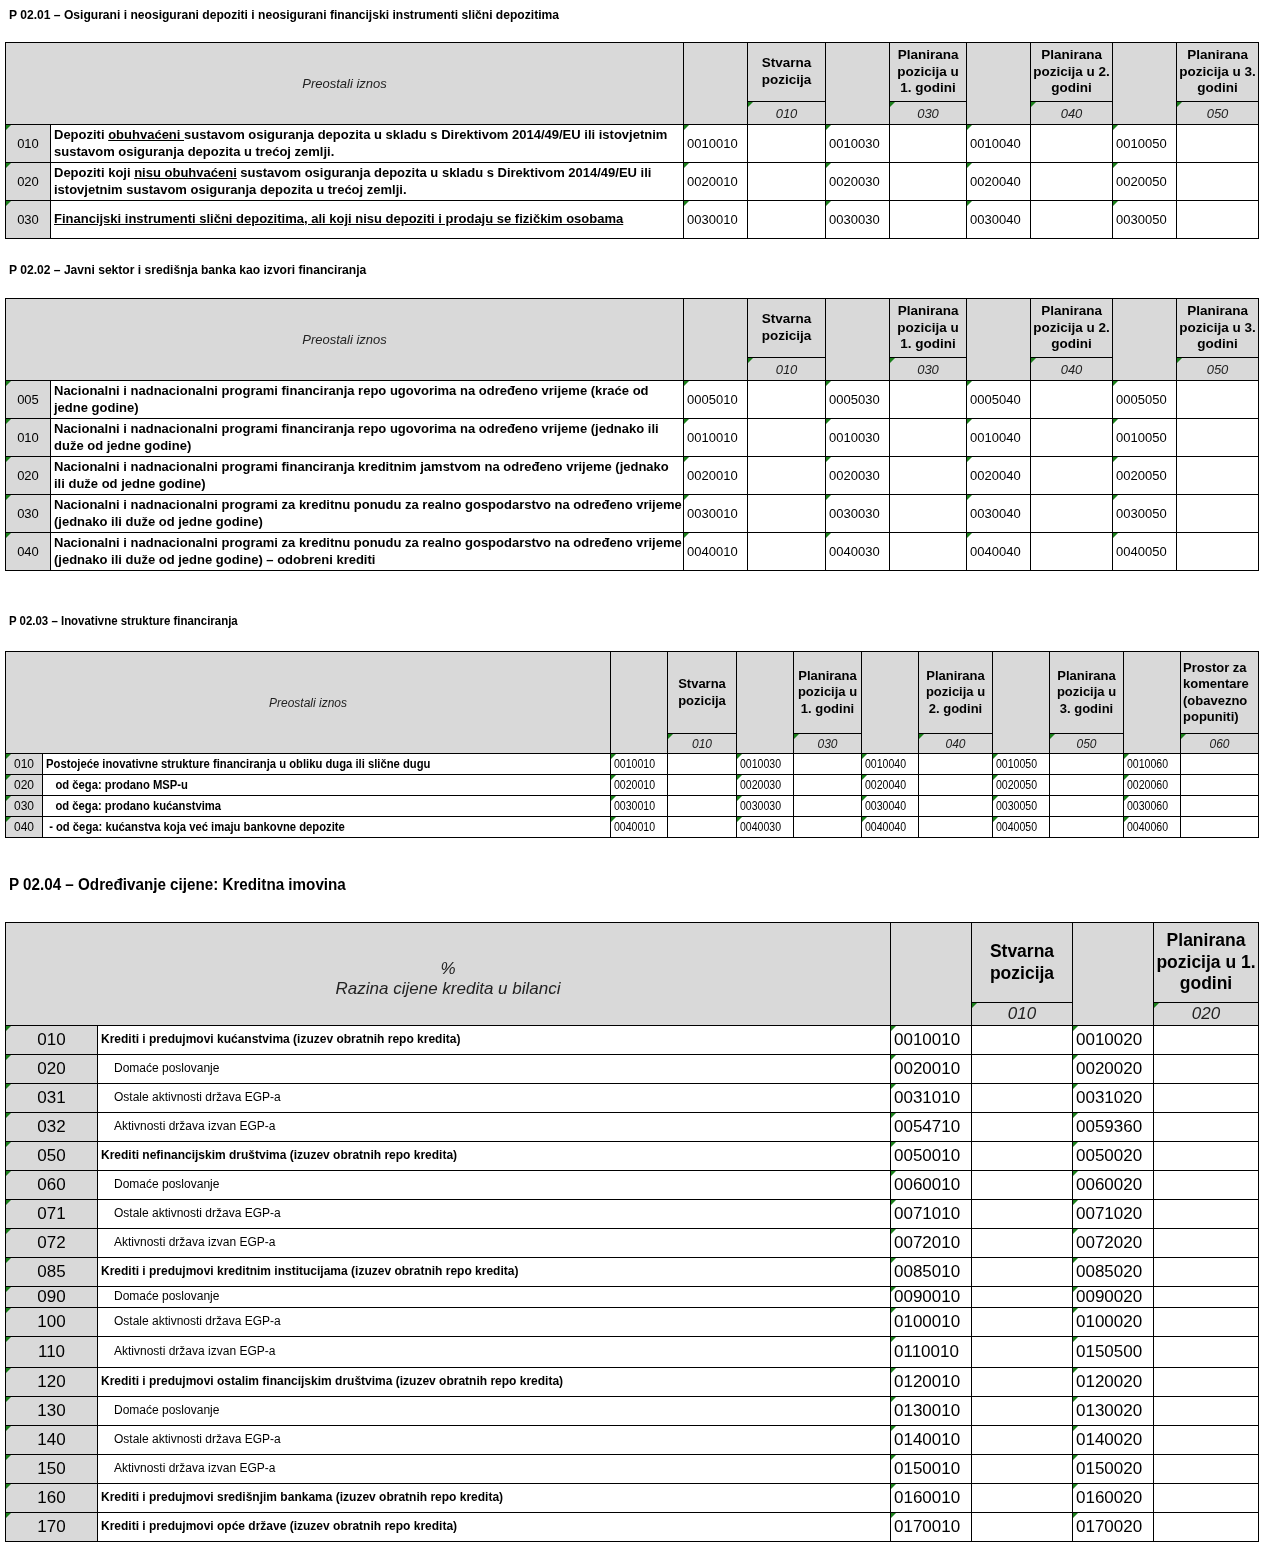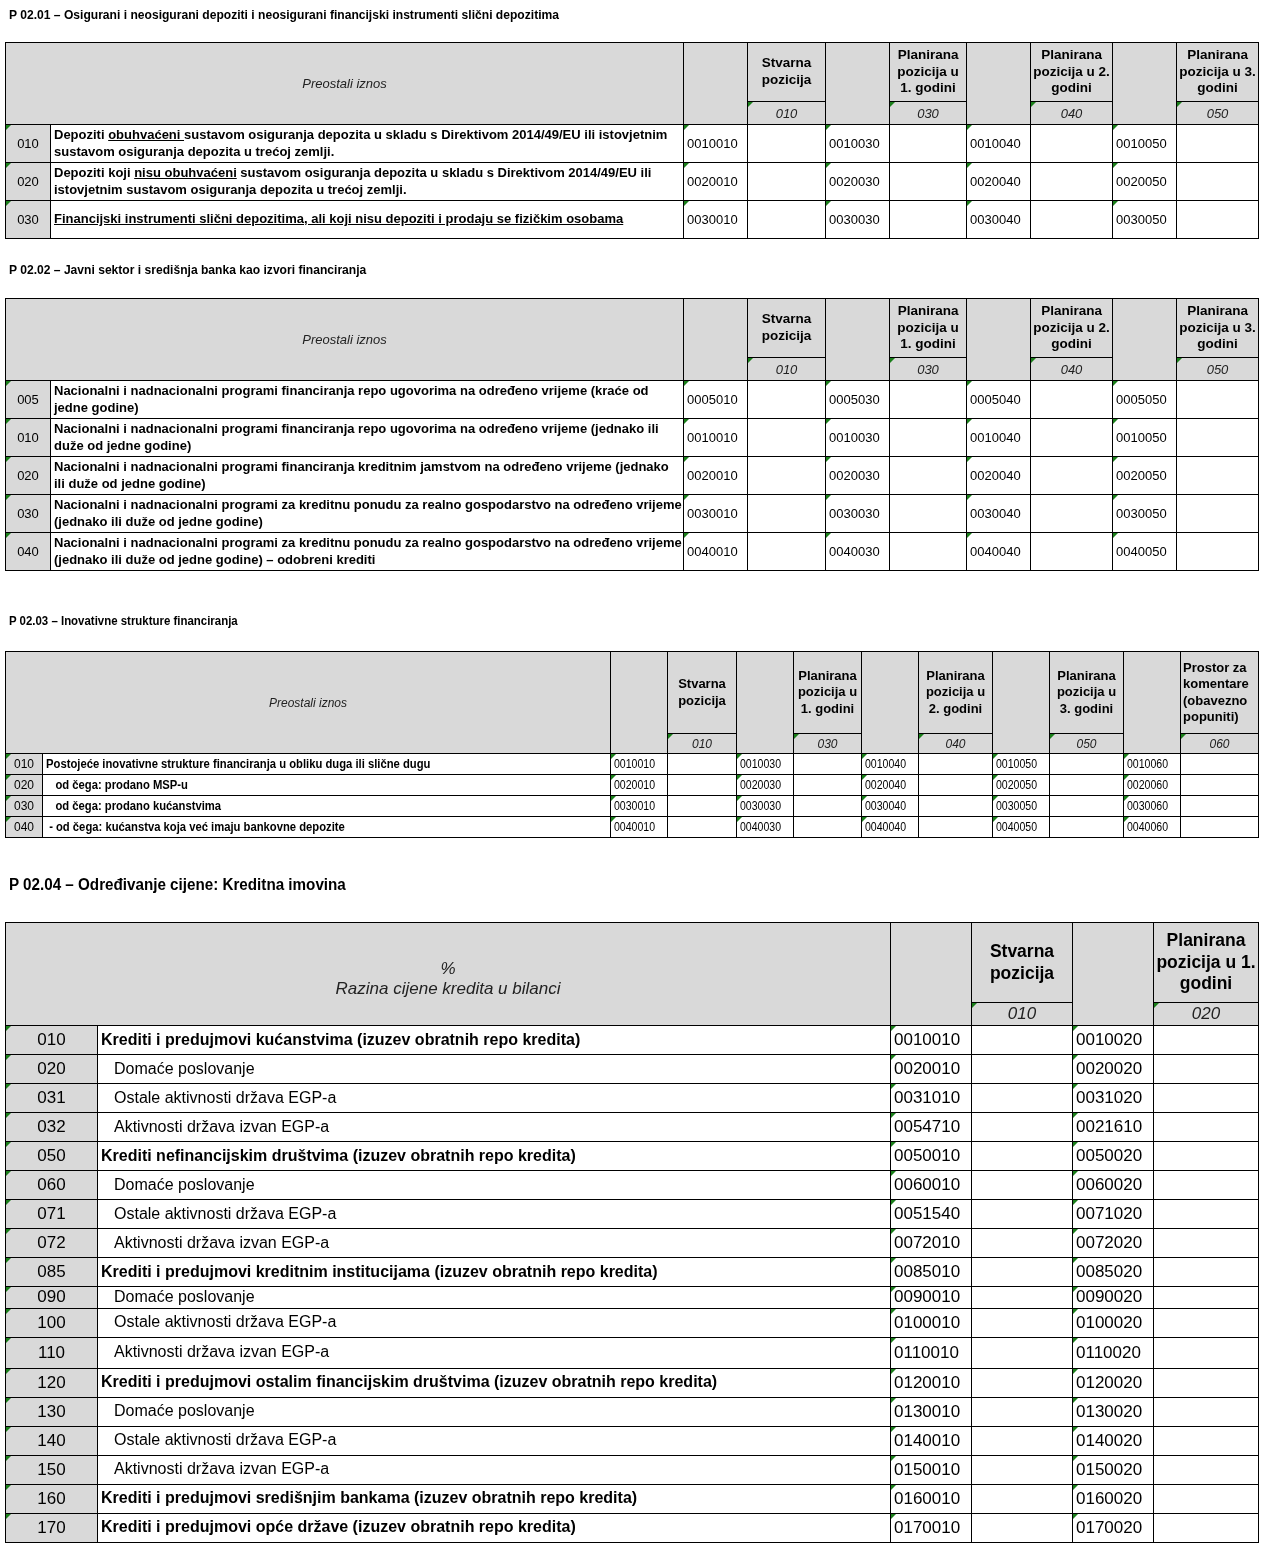--- a/index.html
+++ b/index.html
@@ -40,21 +40,21 @@
   #tbl3 .label span.in { display:inline-block; transform:scaleX(0.9); transform-origin:left; }
   #tbl3 .cellid { font-size:12px; }
   #tbl3 .cellid span.in { display:inline-block; transform:scaleX(0.88); transform-origin:left; }
   #tbl3 .colhead { font-size:13px; }
   #tbl3 .rowcode { font-size:12px; }
 
   
   #tbl4 { left:5px; top:922px; width:1253px; font-size:17px; }
   #tbl4 .colhead { font-size:17.5px; }
   #tbl4 .rowcode { font-size:17px; }
-  #tbl4 .label { font-size:16px; white-space:nowrap; }
+  #tbl4 .label { font-size:12px; white-space:nowrap; }
   #tbl4 .label.norm { padding-left:16px !important; }
   #tbl4 .cellid { font-size:17px; }
 </style>
 </head>
 <body>
 
 <div class="title t1">P 02.01 – Osigurani i neosigurani depoziti i neosigurani financijski instrumenti slični depozitima</div>
 <table class="grid" id="tbl1">
   <colgroup>
     <col style="width:45px">
@@ -368,21 +368,21 @@
     <td class="val"></td>
     <td class="cellid flag">0031020</td>
     <td class="val"></td>
   </tr>
 
   <tr class="dotted" style="height:29px">
     <td class="rowcode flag">032</td>
     <td class="label norm">Aktivnosti država izvan EGP-a</td>
     <td class="cellid flag">0054710</td>
     <td class="val"></td>
-    <td class="cellid flag">0021610</td>
+    <td class="cellid flag">0059360</td>
     <td class="val"></td>
   </tr>
 
   <tr class="dotted" style="height:29px">
     <td class="rowcode flag">050</td>
     <td class="label">Krediti nefinancijskim društvima (izuzev obratnih repo kredita)</td>
     <td class="cellid flag">0050010</td>
     <td class="val"></td>
     <td class="cellid flag">0050020</td>
     <td class="val"></td>
@@ -393,21 +393,21 @@
     <td class="label norm">Domaće poslovanje</td>
     <td class="cellid flag">0060010</td>
     <td class="val"></td>
     <td class="cellid flag">0060020</td>
     <td class="val"></td>
   </tr>
 
   <tr class="dotted" style="height:29px">
     <td class="rowcode flag">071</td>
     <td class="label norm">Ostale aktivnosti država EGP-a</td>
-    <td class="cellid flag">0051540</td>
+    <td class="cellid flag">0071010</td>
     <td class="val"></td>
     <td class="cellid flag">0071020</td>
     <td class="val"></td>
   </tr>
 
   <tr class="dotted" style="height:29px">
     <td class="rowcode flag">072</td>
     <td class="label norm">Aktivnosti država izvan EGP-a</td>
     <td class="cellid flag">0072010</td>
     <td class="val"></td>
@@ -440,21 +440,21 @@
     <td class="val"></td>
     <td class="cellid flag">0100020</td>
     <td class="val"></td>
   </tr>
 
   <tr class="dotted" style="height:31px">
     <td class="rowcode flag">110</td>
     <td class="label norm">Aktivnosti država izvan EGP-a</td>
     <td class="cellid flag">0110010</td>
     <td class="val"></td>
-    <td class="cellid flag">0110020</td>
+    <td class="cellid flag">0150500</td>
     <td class="val"></td>
   </tr>
 
   <tr class="dotted" style="height:29px">
     <td class="rowcode flag">120</td>
     <td class="label">Krediti i predujmovi ostalim financijskim društvima (izuzev obratnih repo kredita)</td>
     <td class="cellid flag">0120010</td>
     <td class="val"></td>
     <td class="cellid flag">0120020</td>
     <td class="val"></td>

